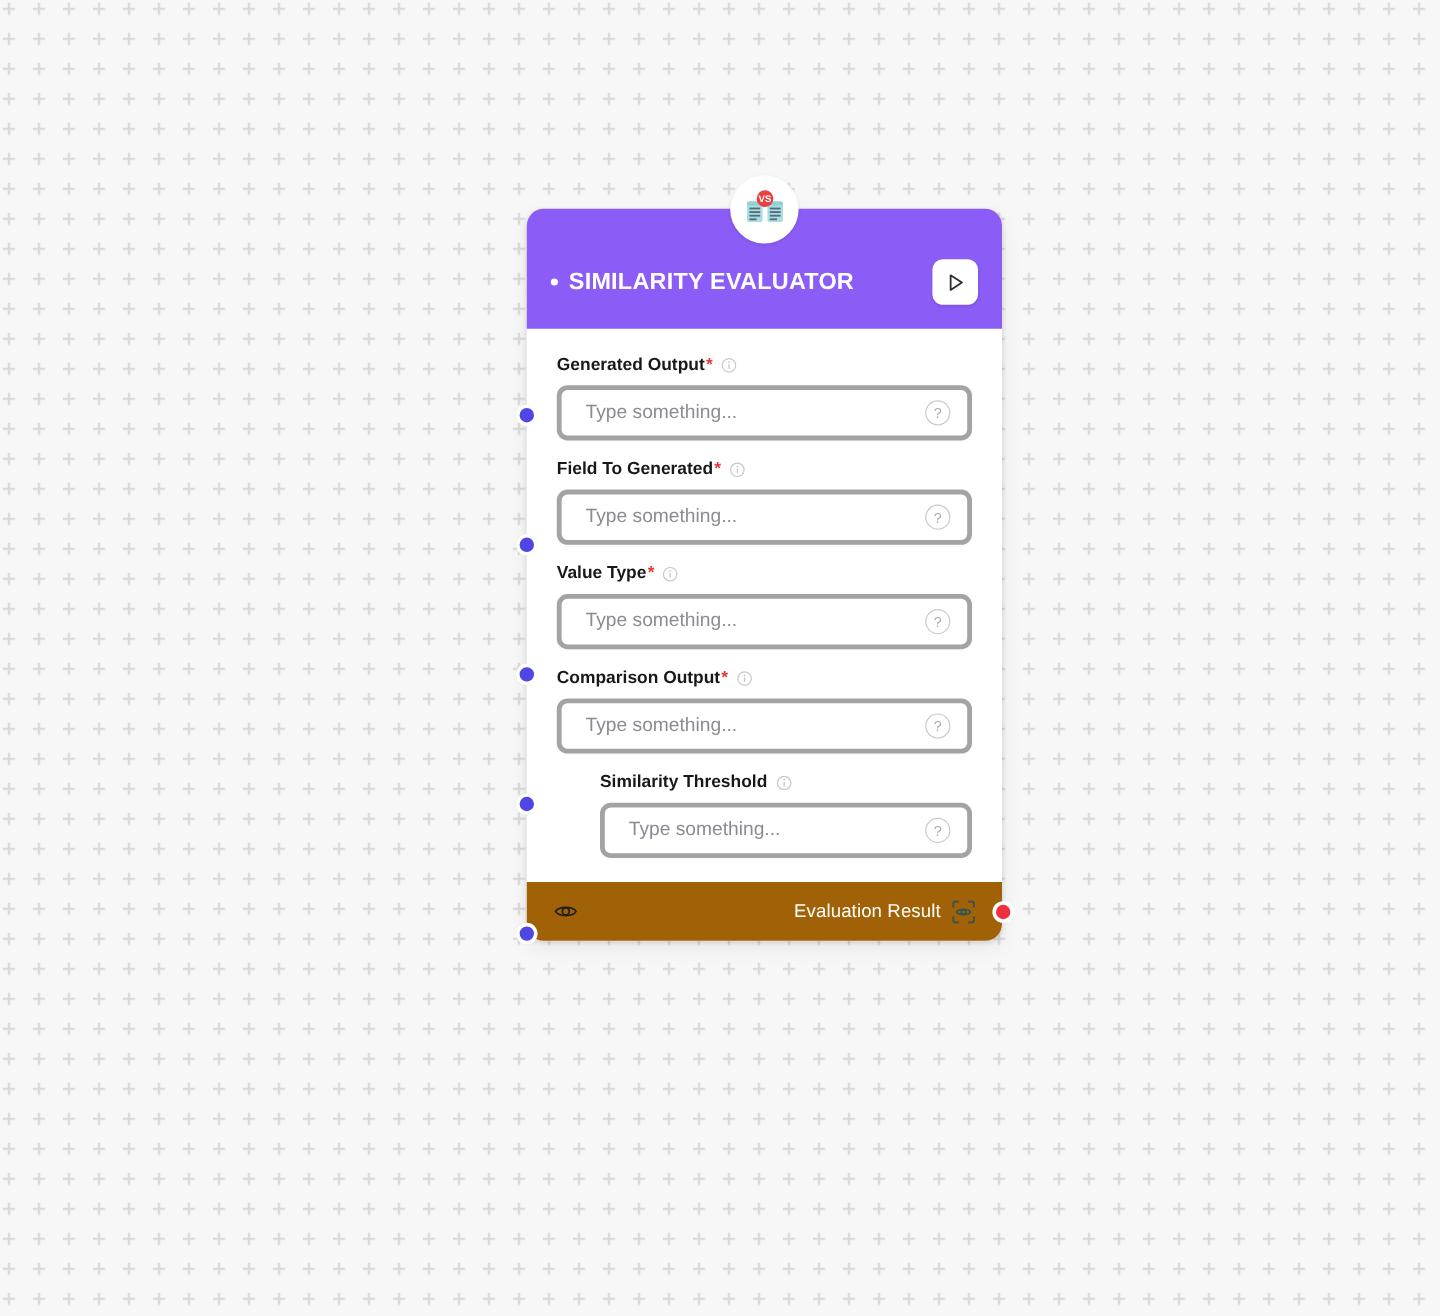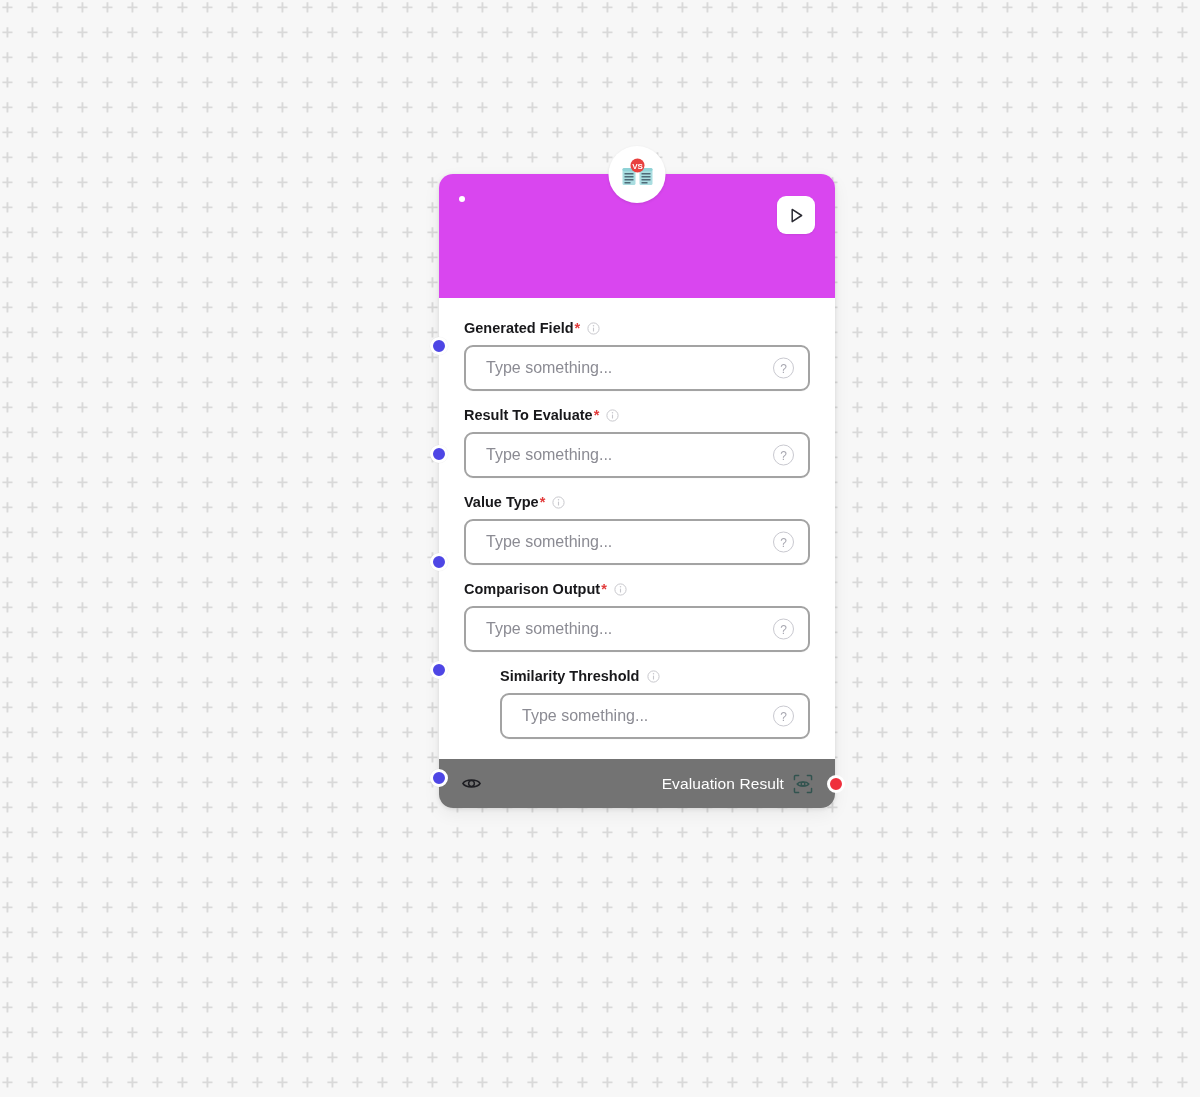--- a/index.html
+++ b/index.html
@@ -64,26 +64,26 @@
     left: 439px;
     top: 174px;
     width: 396px;
     border-radius: 14px;
     background: #ffffff;
     box-shadow: 0 1px 4px rgba(0,0,0,0.10), 0 6px 18px rgba(0,0,0,0.06);
     z-index: 5;
   }
 
   .node-header {
-    background: #d946ef;
+    background: #8b5cf6;
     border-radius: 14px 14px 0 0;
-    height: 124px;
+    height: 100px;
     position: relative;
     display: flex;
-    align-items: flex-start;
+    align-items: center;
     padding: 0 20px;
     box-sizing: border-box;
   }
   .node-title-wrap {
     display: flex;
     align-items: center;
     flex: 1;
     margin-top: 22px;
   }
   .title-bullet {
@@ -160,21 +160,21 @@
   .info-icon {
     margin-left: 7px;
     display: inline-flex;
     align-items: center;
     opacity: 0.55;
   }
 
   .field-input {
     position: relative;
     height: 46px;
-    border: 2px solid #a3a3a3;
+    border: 4px solid #a3a3a3;
     border-radius: 9px;
     background: #ffffff;
     display: flex;
     align-items: center;
     padding: 0 44px 0 20px;
     box-sizing: border-box;
     box-shadow: 0 1px 1px rgba(0,0,0,0.02);
   }
   .field-placeholder {
     font-size: 16px;
@@ -196,21 +196,21 @@
     font-size: 12px;
     display: flex;
     align-items: center;
     justify-content: center;
     cursor: pointer;
     box-sizing: border-box;
   }
 
   
   .node-footer {
-    background: #737373;
+    background: #a16207;
     border-radius: 0 0 14px 14px;
     height: 49px;
     display: flex;
     align-items: center;
     padding: 0 22px;
     box-sizing: border-box;
     position: relative;
   }
   .footer-left {
     display: flex;
@@ -293,53 +293,54 @@
         <rect x="22" y="22" width="9" height="1.5" fill="#4f6b78"></rect>
         <rect x="22" y="25" width="6" height="1.5" fill="#4f6b78"></rect>
 
         <circle cx="18" cy="8.5" r="7" fill="#e8413f"></circle>
         <text x="18" y="11.6" font-family="'Liberation Sans',sans-serif" font-size="8" font-weight="bold" fill="#ffffff" text-anchor="middle">VS</text>
       </svg>
     </div>
 
     <div class="node-title-wrap">
       <span class="title-bullet"></span>
+      <span class="node-title">SIMILARITY EVALUATOR</span>
     </div>
 
     <div class="run-button">
       <svg width="17" height="17" viewBox="0 0 17 17" xmlns="http://www.w3.org/2000/svg">
         <path d="M4.2 2.4 L13.6 8.5 L4.2 14.6 Z" fill="none" stroke="#2b2b33" stroke-width="1.5" stroke-linejoin="round"></path>
       </svg>
     </div>
   </div>
 
   <div class="node-body">
 
     <div class="field">
       <div class="field-label-row">
-        <span class="field-label">Generated Field</span>
+        <span class="field-label">Generated Output</span>
         <span class="req-star">*</span>
         <span class="info-icon">
           <svg width="13" height="13" viewBox="0 0 13 13" xmlns="http://www.w3.org/2000/svg">
             <circle cx="6.5" cy="6.5" r="5.6" fill="none" stroke="#9a9aa3" stroke-width="1"></circle>
             <circle cx="6.5" cy="3.8" r="0.75" fill="#9a9aa3"></circle>
             <rect x="5.95" y="5.4" width="1.1" height="4" rx="0.5" fill="#9a9aa3"></rect>
           </svg>
         </span>
       </div>
       <div class="field-input">
         <span class="field-placeholder">Type something...</span>
         <span class="help-icon">?</span>
       </div>
       <div class="port" style="top:163px"></div>
     </div>
 
     <div class="field">
       <div class="field-label-row">
-        <span class="field-label">Result To Evaluate</span>
+        <span class="field-label">Field To Generated</span>
         <span class="req-star">*</span>
         <span class="info-icon">
           <svg width="13" height="13" viewBox="0 0 13 13" xmlns="http://www.w3.org/2000/svg">
             <circle cx="6.5" cy="6.5" r="5.6" fill="none" stroke="#9a9aa3" stroke-width="1"></circle>
             <circle cx="6.5" cy="3.8" r="0.75" fill="#9a9aa3"></circle>
             <rect x="5.95" y="5.4" width="1.1" height="4" rx="0.5" fill="#9a9aa3"></rect>
           </svg>
         </span>
       </div>
       <div class="field-input">

